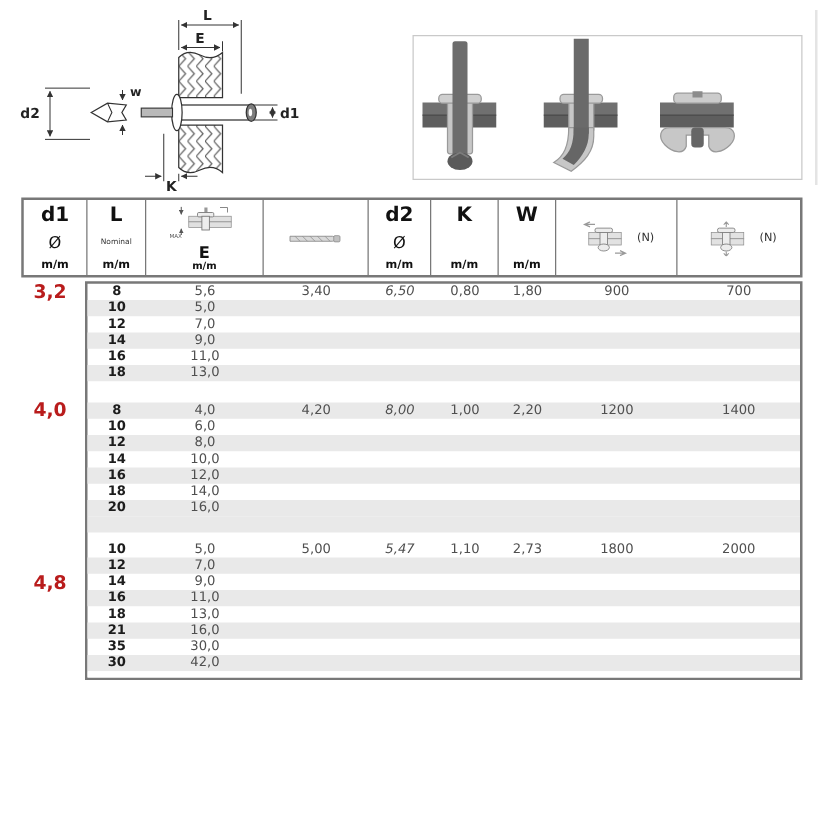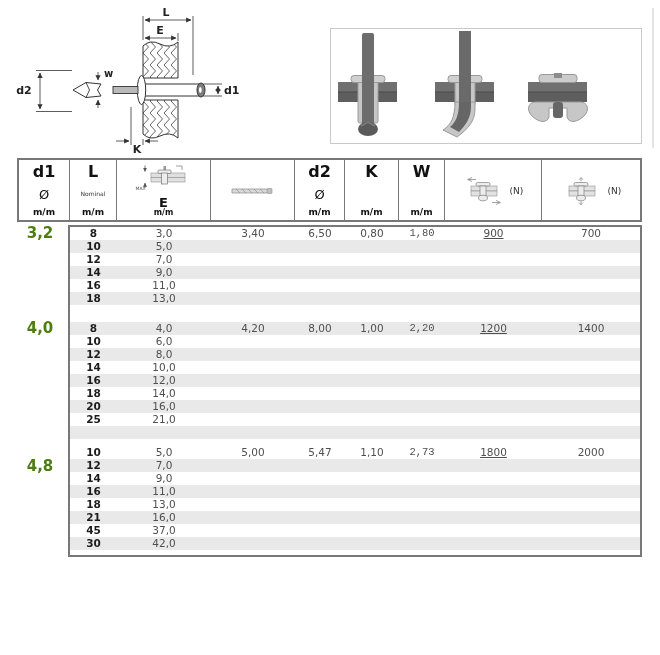--- a/index.html
+++ b/index.html
@@ -32,29 +32,29 @@
   .hunit{font-size:9px;font-weight:bold;color:#111;line-height:1;}
   .hnominal{font-size:6px;color:#333;line-height:1;}
   .hEblock{display:flex;flex-direction:column;align-items:center;line-height:1;}
   .hEletter{font-size:13px;font-weight:bold;color:#111;line-height:1;}
   .hEunit{font-size:8px;font-weight:bold;color:#111;line-height:1;}
   .hN{font-size:9px;color:#333;}
 
   
   .data-wrap{position:absolute;left:17px;top:225px;width:625px;}
   .sec-label{position:absolute;left:0;width:46px;text-align:center;
-             font-size:15px;font-weight:bold;color:#4d7c0f;line-height:14px;}
+             font-size:15px;font-weight:bold;color:#b91c1c;line-height:14px;}
   .sl0{top:1px}.sl1{top:96px}.sl2{top:234px}
   .data-box{margin-left:51px;width:570px;border:2px solid #787878;background:#fff;}
   .drow{display:flex;height:13px;line-height:13px;font-size:10.5px;color:#4f4f4f;}
   .drow.stripe{background:#e9e9e9;}
   .c{text-align:center;overflow:hidden;}
   .cL{width:47px;font-weight:bold;color:#1c1c1c;}
-  .cE{width:94px;}.cDr{width:84px;}.cD2{width:50px;}
-  .cK{width:54px;}.cW{width:46px;font-family:Liberation Mono, monospace;}.cSh{width:97px;text-decoration:underline;}.cTe{width:98px;}
+  .cE{width:94px;}.cDr{width:84px;}.cD2{width:50px;font-style:italic;}
+  .cK{width:54px;}.cW{width:46px;}.cSh{width:97px;}.cTe{width:98px;}
   .padrow{height:5px;background:#fff;}
 </style>
 </head>
 <body>
 
 <div class="page">
 
   <div class="diagram-left">
     <svg width="320" height="150" viewBox="0 0 320 150">
       <defs>
@@ -249,21 +249,21 @@
     </div>
   </div>
 
   <div class="data-wrap">
     <div class="sec-label sl0">3,2</div>
     <div class="sec-label sl1">4,0</div>
     <div class="sec-label sl2">4,8</div>
     <div class="data-box" id="data-box">
         <div class="drow">
       <span class="c cL">8</span>
-      <span class="c cE">3,0</span>
+      <span class="c cE">5,6</span>
       <span class="c cDr">3,40</span>
       <span class="c cD2">6,50</span>
       <span class="c cK">0,80</span>
       <span class="c cW">1,80</span>
       <span class="c cSh">900</span>
       <span class="c cTe">700</span>
     </div>
         <div class="drow stripe">
       <span class="c cL">10</span>
       <span class="c cE">5,0</span>
@@ -378,30 +378,20 @@
         <div class="drow stripe">
       <span class="c cL">20</span>
       <span class="c cE">16,0</span>
       <span class="c cDr"></span>
       <span class="c cD2"></span>
       <span class="c cK"></span>
       <span class="c cW"></span>
       <span class="c cSh"></span>
       <span class="c cTe"></span>
     </div>
-        <div class="drow">
-      <span class="c cL">25</span>
-      <span class="c cE">21,0</span>
-      <span class="c cDr"></span>
-      <span class="c cD2"></span>
-      <span class="c cK"></span>
-      <span class="c cW"></span>
-      <span class="c cSh"></span>
-      <span class="c cTe"></span>
-    </div>
         <div class="drow stripe" style="height: 13px;"></div>
         <div class="drow" style="height: 7px;"></div>
         <div class="drow">
       <span class="c cL">10</span>
       <span class="c cE">5,0</span>
       <span class="c cDr">5,00</span>
       <span class="c cD2">5,47</span>
       <span class="c cK">1,10</span>
       <span class="c cW">2,73</span>
       <span class="c cSh">1800</span>
@@ -451,22 +441,22 @@
       <span class="c cL">21</span>
       <span class="c cE">16,0</span>
       <span class="c cDr"></span>
       <span class="c cD2"></span>
       <span class="c cK"></span>
       <span class="c cW"></span>
       <span class="c cSh"></span>
       <span class="c cTe"></span>
     </div>
         <div class="drow">
-      <span class="c cL">45</span>
-      <span class="c cE">37,0</span>
+      <span class="c cL">35</span>
+      <span class="c cE">30,0</span>
       <span class="c cDr"></span>
       <span class="c cD2"></span>
       <span class="c cK"></span>
       <span class="c cW"></span>
       <span class="c cSh"></span>
       <span class="c cTe"></span>
     </div>
         <div class="drow stripe">
       <span class="c cL">30</span>
       <span class="c cE">42,0</span>

